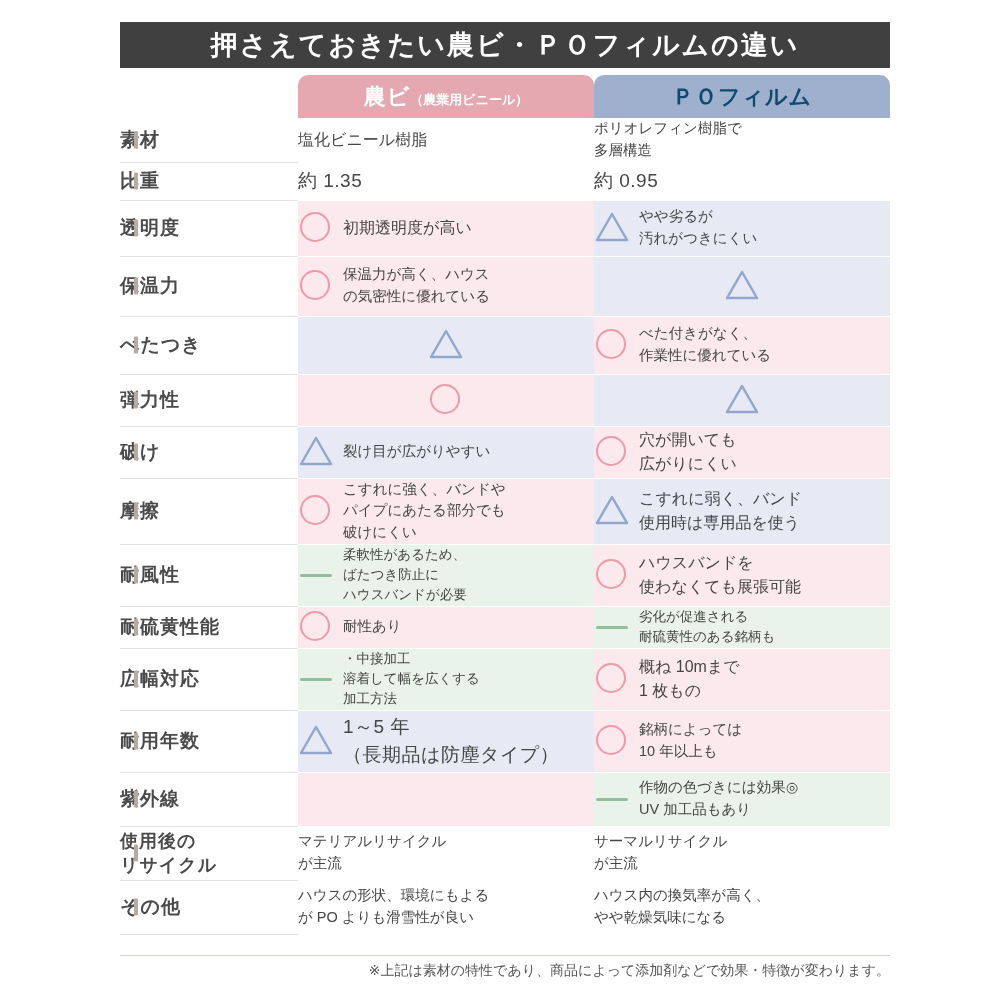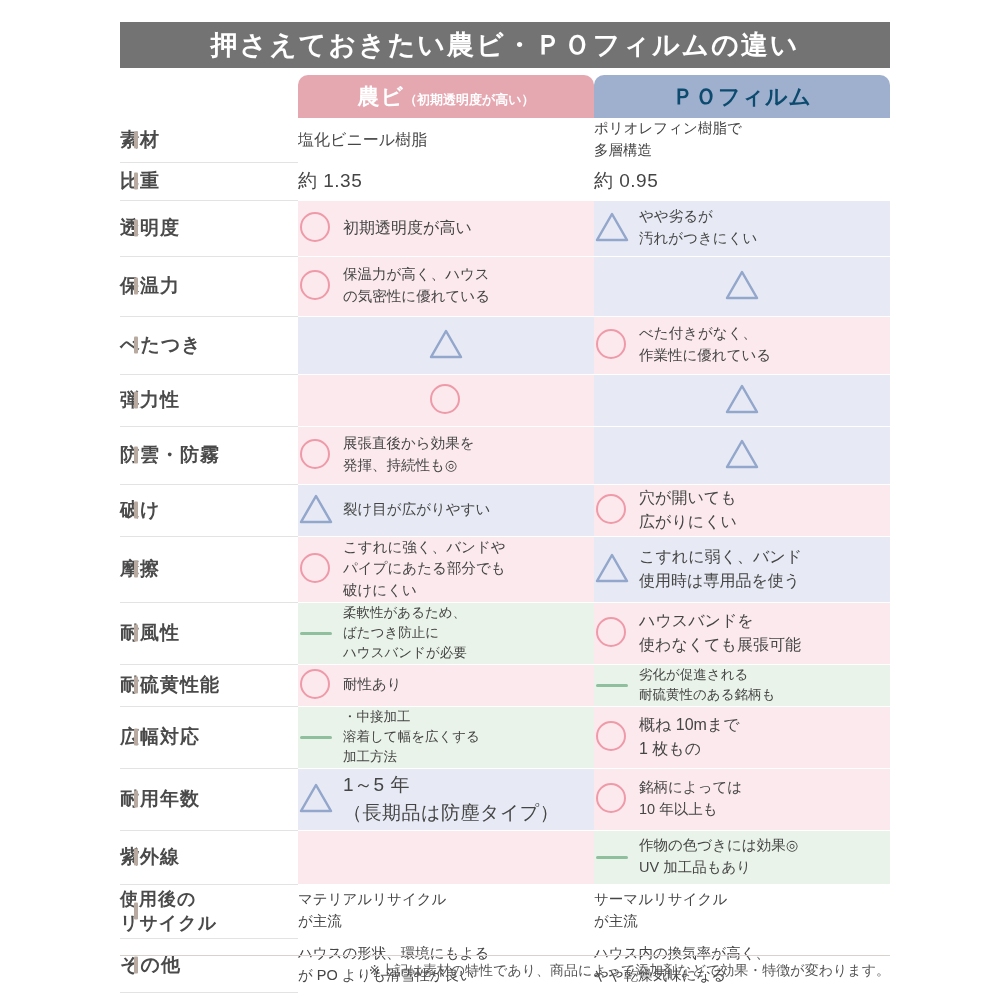--- a/index.html
+++ b/index.html
@@ -8,21 +8,21 @@
     background:#ffffff;
     font-family:"Liberation Sans","DejaVu Sans",sans-serif;
     color:#3a3a3a;
     -webkit-font-smoothing:antialiased;
   }
   .page{position:relative;width:1001px;height:1000px;box-sizing:border-box;}
 
   
   .title-bar{
     position:absolute;left:120px;top:22px;width:770px;height:46px;
-    background:#737373;
+    background:#404040;
     display:flex;align-items:center;justify-content:center;
   }
   .title-bar .title{
     color:#ffffff;font-size:27px;letter-spacing:2px;font-weight:bold;
   }
 
   
   table.cmp{
     position:absolute;left:120px;top:75px;
     border-collapse:collapse;
@@ -114,21 +114,21 @@
 
   <table class="cmp">
     <colgroup>
       <col class="c-label">
         <col class="c-a">
         <col class="c-b">
     </colgroup>
     <tbody id="table-body">
         <tr class="hdr">
           <td class="h-empty"></td>
-          <td class="h-a"><span class="h-main">農ビ</span><span class="h-sub">（初期透明度が高い）</span></td>
+          <td class="h-a"><span class="h-main">農ビ</span><span class="h-sub">（農業用ビニール）</span></td>
           <td class="h-b"><span class="h-main">ＰＯフィルム</span></td>
         </tr>
         <tr style="height:40px">
           <td class="lbl"><span class="bar"></span>素材</td>
           <td class="val plainA">
             <div class="cellflex">
               <span class="txt mid">塩化ビニール樹脂</span>
             </div>
           </td>
           <td class="val plainB">
@@ -215,38 +215,20 @@
           <td class="val blue">
             <div class="cellflex center">
               <span class="mark tri">
                 <svg width="36" height="34" viewBox="0 0 36 34">
                   <polygon points="18,4 33,30 3,30" fill="none" stroke="#93a6cb" stroke-width="2.5" stroke-linejoin="round"></polygon>
                 </svg>
               </span>
             </div>
           </td>
         </tr>
-        <tr style="height:58px">
-          <td class="lbl"><span class="bar"></span>防雲・防霧</td>
-          <td class="val pink">
-            <div class="cellflex">
-              <span class="mark circle "></span>
-              <span class="txt ">展張直後から効果を<br>発揮、持続性も◎</span>
-            </div>
-          </td>
-          <td class="val blue">
-            <div class="cellflex center">
-              <span class="mark tri">
-                <svg width="36" height="34" viewBox="0 0 36 34">
-                  <polygon points="18,4 33,30 3,30" fill="none" stroke="#93a6cb" stroke-width="2.5" stroke-linejoin="round"></polygon>
-                </svg>
-              </span>
-            </div>
-          </td>
-        </tr>
         <tr style="height:52px">
           <td class="lbl"><span class="bar"></span>破け</td>
           <td class="val blue">
             <div class="cellflex">
               <span class="mark tri">
                 <svg width="36" height="34" viewBox="0 0 36 34">
                   <polygon points="18,4 33,30 3,30" fill="none" stroke="#93a6cb" stroke-width="2.5" stroke-linejoin="round"></polygon>
                 </svg>
               </span>
               <span class="txt ">裂け目が広がりやすい</span>

